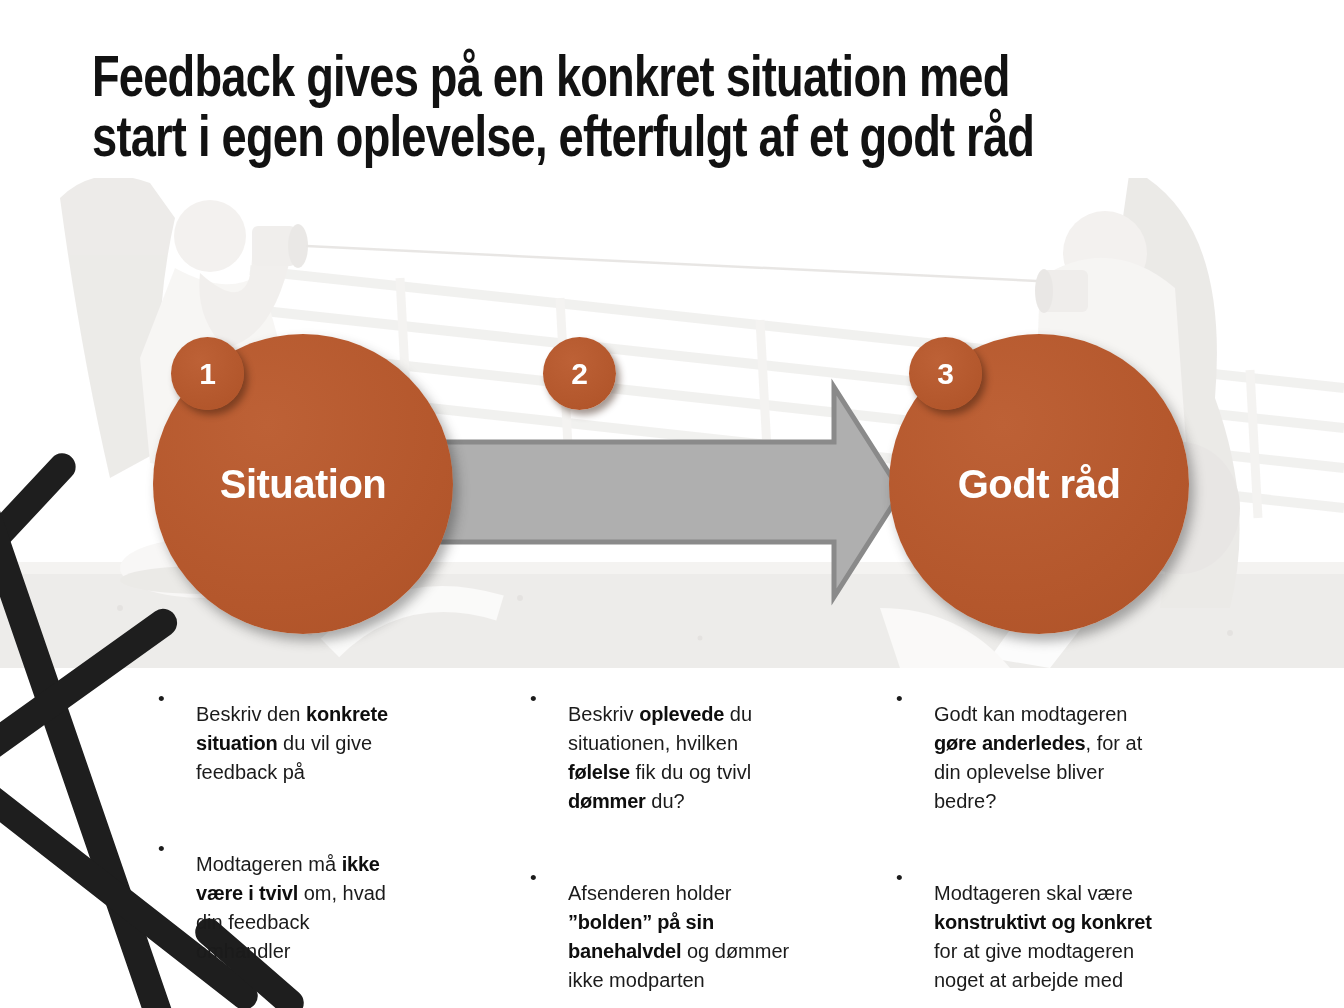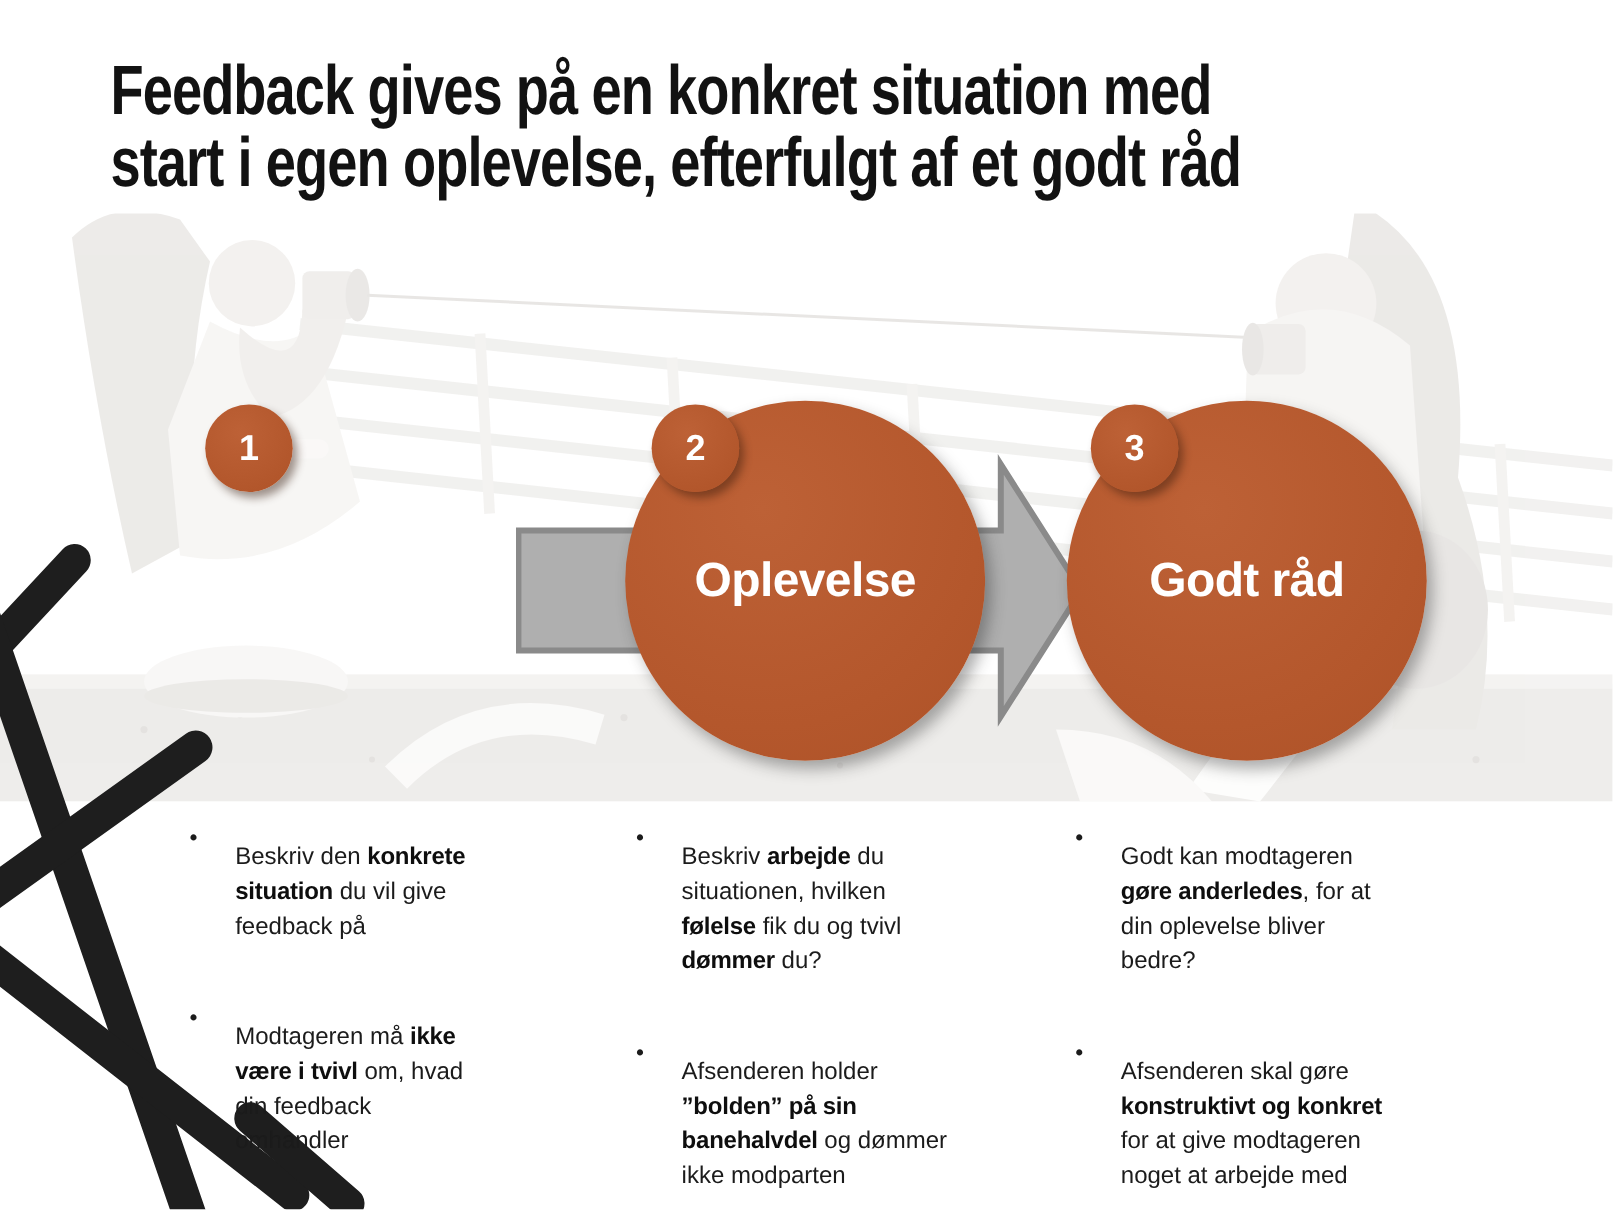--- a/index.html
+++ b/index.html
@@ -124,22 +124,22 @@
   <div class="stick s2"></div>
   <div class="stick s3"></div>
   <div class="stick s4"></div>
   <div class="stick s5"></div>
 
   <div class="title">
     <div class="tline">Feedback gives på en konkret situation med</div>
     <div class="tline">start i egen oplevelse, efterfulgt af et godt råd</div>
   </div>
 
-  <div class="circle c2">
-    <span class="clabel">Oplevelse</span>
+  <div class="circle c1">
+    <span class="clabel">Situation</span>
   </div>
   <div class="circle c3">
     <span class="clabel">Godt råd</span>
   </div>
 
   <div class="badge b1">1</div>
   <div class="badge b2">2</div>
   <div class="badge b3">3</div>
 
   <div class="col col1">
@@ -148,31 +148,31 @@
         <p class="btxt"><span>Beskriv den </span><span class="b">konkrete situation</span><span> du vil give feedback på</span></p>
       </div>
       <div class="bullet">
         <span class="dot">•</span>
         <p class="btxt"><span>Modtageren må </span><span class="b">ikke være i tvivl</span><span> om, hvad din feedback omhandler</span></p>
       </div>
     </div>
   <div class="col col2">
       <div class="bullet">
         <span class="dot">•</span>
-        <p class="btxt"><span>Beskriv </span><span class="b">arbejde</span><span> du situationen, hvilken </span><span class="b">følelse</span><span> fik du og tvivl </span><span class="b">dømmer</span><span> du?</span></p>
+        <p class="btxt"><span>Beskriv </span><span class="b">oplevede</span><span> du situationen, hvilken </span><span class="b">følelse</span><span> fik du og tvivl </span><span class="b">dømmer</span><span> du?</span></p>
       </div>
       <div class="bullet">
         <span class="dot">•</span>
         <p class="btxt"><span>Afsenderen holder </span><span class="b">”bolden” på sin banehalvdel</span><span> og dømmer ikke modparten</span></p>
       </div>
     </div>
   <div class="col col3">
       <div class="bullet">
         <span class="dot">•</span>
         <p class="btxt"><span>Godt kan modtageren </span><span class="b">gøre anderledes</span><span>, for at din oplevelse bliver bedre?</span></p>
       </div>
       <div class="bullet">
         <span class="dot">•</span>
-        <p class="btxt"><span>Afsenderen skal gøre </span><span class="b">konstruktivt og konkret</span><span> for at give modtageren noget at arbejde med</span></p>
+        <p class="btxt"><span>Modtageren skal være </span><span class="b">konstruktivt og konkret</span><span> for at give modtageren noget at arbejde med</span></p>
       </div>
     </div>
 
 </div>
 
 </body></html>

